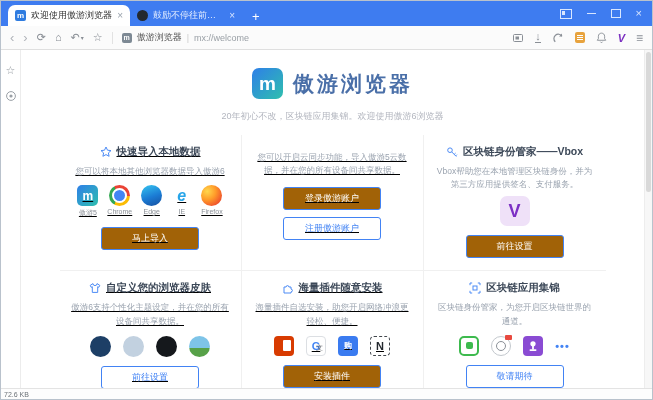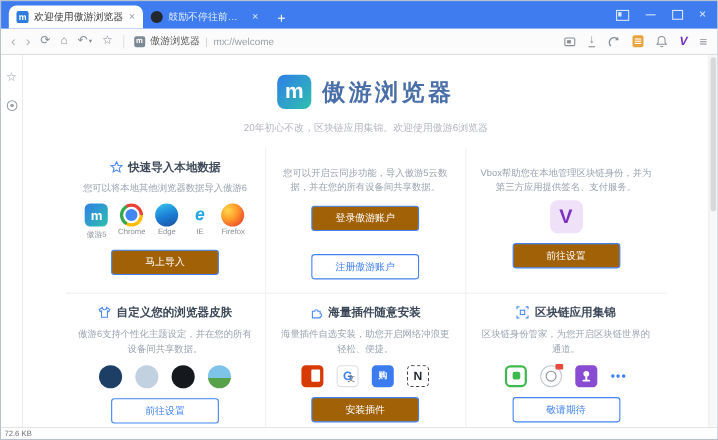--- a/index.html
+++ b/index.html
@@ -53,21 +53,21 @@
   .scrolltrack{width:7px;border-left:1px solid #ededed;background:#f7f7f7;flex:0 0 auto;position:relative;}
   .scrollthumb{position:absolute;top:2px;left:1px;width:5px;height:140px;background:#d9d9d9;border-radius:3px;}
 
   .hero{display:flex;align-items:center;gap:10px;}
   .hero-logo{width:31px;height:31px;border-radius:7px;background:linear-gradient(135deg,#2e7fe8 0%,#2fbfae 100%);color:#fff;font-weight:bold;font-size:19px;display:flex;align-items:center;justify-content:center;}
   .hero-title{font-size:21px;font-weight:bold;color:#4a6fa8;letter-spacing:3px;}
   .hero-sub{margin-top:11px;font-size:9px;color:#b3b6bf;}
 
   .grid{margin-top:12px;width:546px;display:grid;grid-template-columns:182px 182px 182px;}
   .cell{box-sizing:border-box;padding:10px 10px 12px;display:flex;flex-direction:column;align-items:center;}
-  .cell.bR{border-right:1px solid #f0f0f0;}
+  .cell.bR{border-right:1px solid #f0f0f0;text-decoration:underline;}
   .cell.bB{border-bottom:1px solid #f0f0f0;}
   .row1{min-height:100px;}
   .row2{min-height:110px;}
   .sec-head{display:flex;align-items:center;gap:5px;}
   .sec-icon{width:12px;height:12px;flex:0 0 auto;}
   .sec-title{font-size:10.5px;font-weight:bold;color:#3c4858;}
   .sec-desc{margin-top:6px;font-size:8.5px;color:#9aa3af;text-align:center;line-height:1.55;width:160px;}
   .btn{margin-top:9px;width:98px;box-sizing:border-box;padding:4px 0;font-size:9px;text-align:center;border-radius:3px;border:1px solid #4283f4;font-family:inherit;cursor:pointer;}
   .btn.primary{background:#a16207;color:#fff;}
   .btn.outline{background:#fff;color:#4283f4;}
@@ -236,25 +236,32 @@
               <span class="app-lb">Firefox</span>
             </div>
           </div>
           <button class="btn primary">马上导入</button>
         </div>
 
         <div class="cell row1 bR bB">
           <div class="sec-desc">您可以开启云同步功能，导入傲游5云数据，并在您的所有设备间共享数据。</div>
           <div class="stack">
             <button class="btn primary" style="margin-top:4px;">登录傲游账户</button>
-            <button class="btn outline" style="margin-top:16px;">注册傲游账户</button>
+            <button class="btn outline" style="margin-top:2px;">注册傲游账户</button>
           </div>
         </div>
 
         <div class="cell row1 bB">
+          <div class="sec-head">
+            <svg class="sec-icon" viewBox="0 0 12 12">
+                <circle cx="4" cy="4.2" r="2.3" fill="none" stroke="#4c8bf5"></circle>
+                <path d="M5.7 5.9l4.6 4.6M8.2 8.4l1.4-1.3M9.7 9.9l1.2-1.2" fill="none" stroke="#4c8bf5"></path>
+              </svg>
+            <span class="sec-title">区块链身份管家——Vbox</span>
+          </div>
           <div class="sec-desc">Vbox帮助您在本地管理区块链身份，并为第三方应用提供签名、支付服务。</div>
           <div class="vbox-tile">
               <span>V</span>
             </div>
           <button class="btn primary">前往设置</button>
         </div>
 
         <div class="cell row2 bR">
           <div class="sec-head">
             <svg class="sec-icon" viewBox="0 0 12 12">

